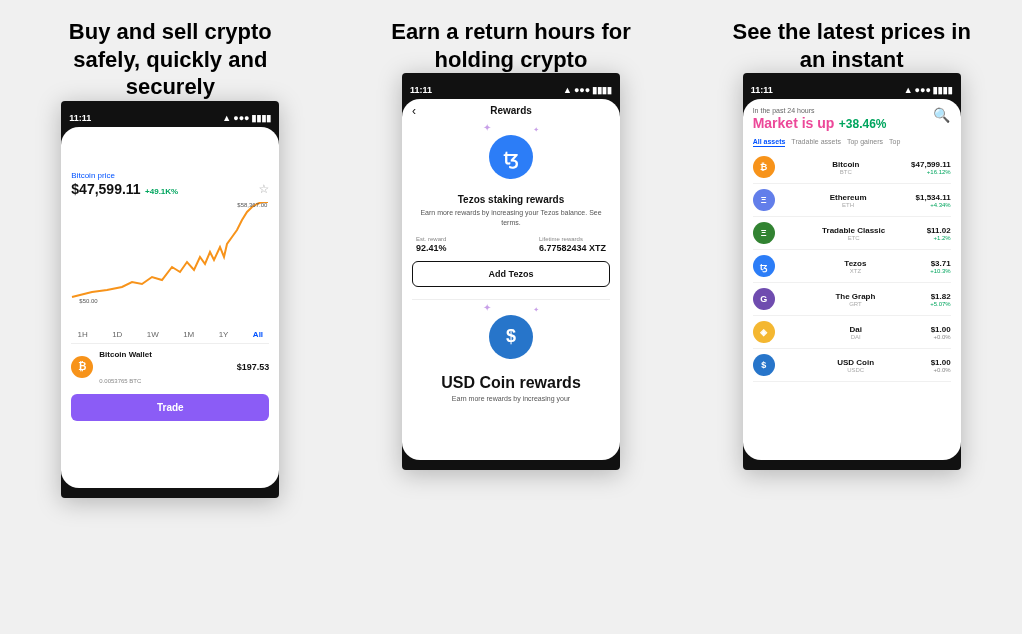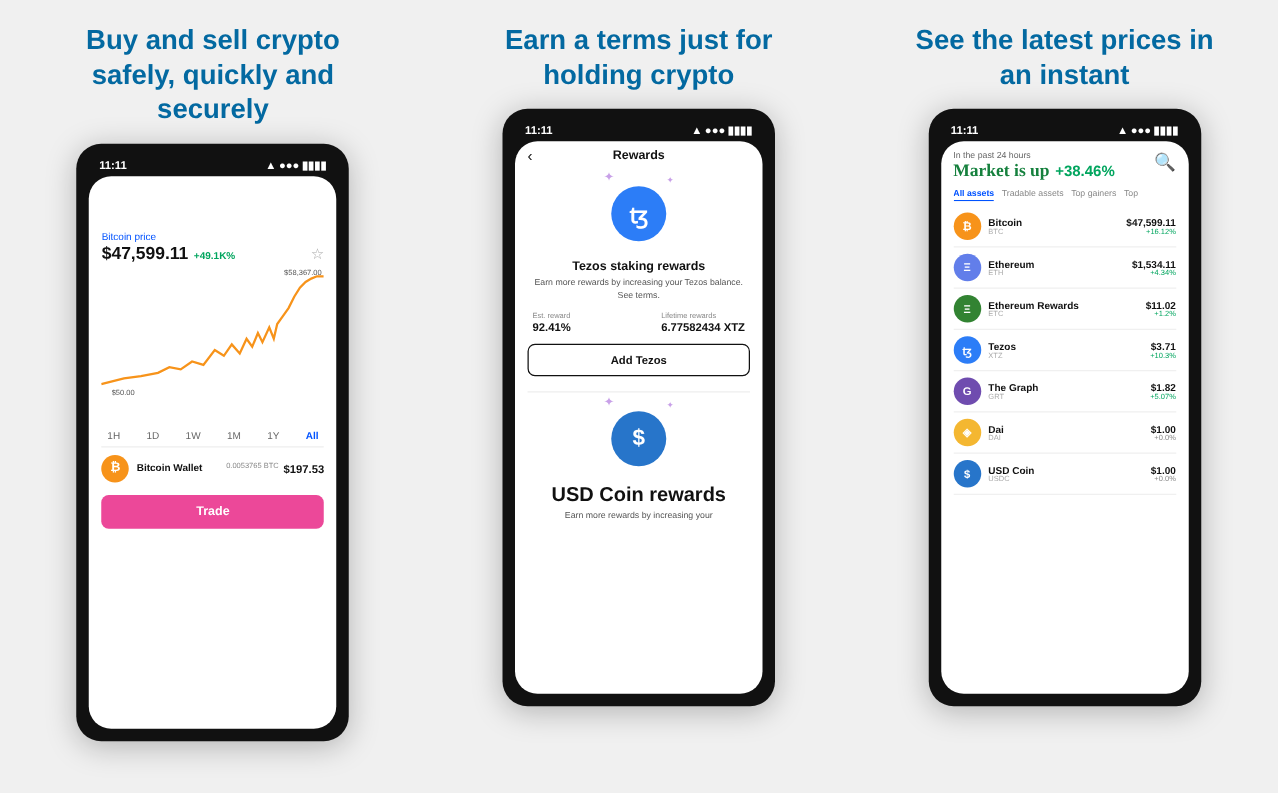--- a/index.html
+++ b/index.html
@@ -19,33 +19,32 @@
       flex-direction: column;
       align-items: center;
       padding: 18px 10px 10px;
       background: #f0f0f0;
     }
 
     .panel-title {
       font-size: 22px;
       font-weight: 800;
       text-align: center;
-      color: #0369a1;
+      color: #000000;
       line-height: 1.25;
-      margin-bottom: 14px;
       max-width: 270px;
     }
 
     
     .phone {
       width: 218px;
-      height: 478px;
+      height: 397px;
       background: #111;
-      border-radius: 20px;
-      padding: 10px 10px;
+      border-radius: 4px;
+      padding: 10px 0;
       display: flex;
       flex-direction: column;
       position: relative;
       box-shadow: 0 4px 24px rgba(0,0,0,0.25);
     }
 
     .phone-notch-bar {
       display: flex;
       justify-content: space-between;
       align-items: center;
@@ -164,21 +163,21 @@
       align-items: center;
       justify-content: center;
       color: #fff;
       font-size: 10px;
       font-weight: 700;
       margin-right: 6px;
     }
 
     .wallet-info {
       display: flex;
-      flex-direction: row;
+      flex-direction: column;
       gap: 19px;
     }
 
     .wallet-name {
       font-size: 8px;
       font-weight: 600;
       color: #111;
     }
 
     .wallet-sub {
@@ -187,21 +186,21 @@
     }
 
     .wallet-amount {
       font-size: 9px;
       font-weight: 700;
       color: #111;
       text-align: right;
     }
 
     .trade-btn {
-      background: #ec4899;
+      background: #8b5cf6;
       color: #fff;
       font-size: 10px;
       font-weight: 700;
       border: none;
       border-radius: 6px;
       padding: 8px 0;
       width: 100%;
       margin-top: 4px;
       cursor: pointer;
     }
@@ -361,22 +360,21 @@
     }
 
     .p3-market-label {
       font-size: 7px;
       color: #666;
     }
 
     .p3-market-heading {
       font-size: 14px;
       font-weight: 800;
-      color: #15803d;
-      font-family: Liberation Serif, serif;
+      color: #ec4899;
     }
 
     .p3-market-change {
       color: #00a55e;
       font-size: 12px;
       font-weight: 700;
     }
 
     .p3-search {
       font-size: 14px;
@@ -427,20 +425,21 @@
       font-size: 9px;
       font-weight: 700;
       margin-right: 6px;
       flex-shrink: 0;
     }
 
     .asset-name-col {
       flex: 1;
       display: flex;
       flex-direction: column;
+      text-align: center;
     }
 
     .asset-name {
       font-size: 8px;
       font-weight: 600;
       color: #111;
     }
 
     .asset-ticker {
       font-size: 6px;
@@ -521,21 +520,21 @@
           <span class="wallet-amount">$197.53</span>
         </div>
 
         <button class="trade-btn">Trade</button>
       </div>
     </div>
   </div>
 </div>
 
 <div class="panel">
-  <div class="panel-title">Earn a terms just for holding crypto</div>
+  <div class="panel-title">Earn a return hours for holding crypto</div>
 
   <div class="phone">
     <div class="phone-notch-bar">
       <span>11:11</span>
       <div class="signal-icons">
         <span>▲</span>
         <span>●●●</span>
         <span>▮▮▮▮</span>
       </div>
     </div>
@@ -636,21 +635,21 @@
       <span class="asset-ticker">ETH</span>
     </div>
     <div class="asset-price-col">
       <div class="asset-price">$1,534.11</div>
       <div class="asset-change-pos">+4.34%</div>
     </div>
   </div>
             <div class="asset-row">
     <div class="asset-icon" style="background:#328332">Ξ</div>
     <div class="asset-name-col">
-      <span class="asset-name">Ethereum Rewards</span>
+      <span class="asset-name">Tradable Classic</span>
       <span class="asset-ticker">ETC</span>
     </div>
     <div class="asset-price-col">
       <div class="asset-price">$11.02</div>
       <div class="asset-change-pos">+1.2%</div>
     </div>
   </div>
             <div class="asset-row">
     <div class="asset-icon" style="background:#2c7df7">ꜩ</div>
     <div class="asset-name-col">

